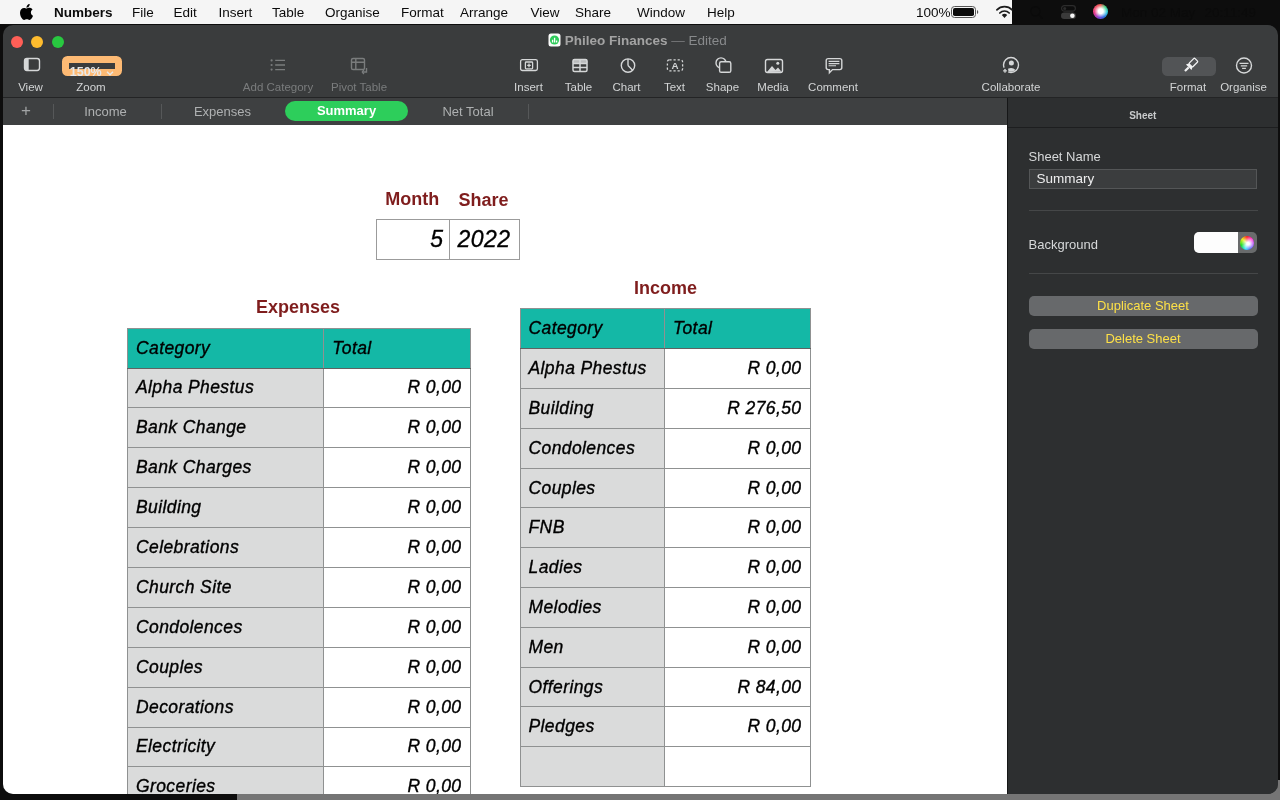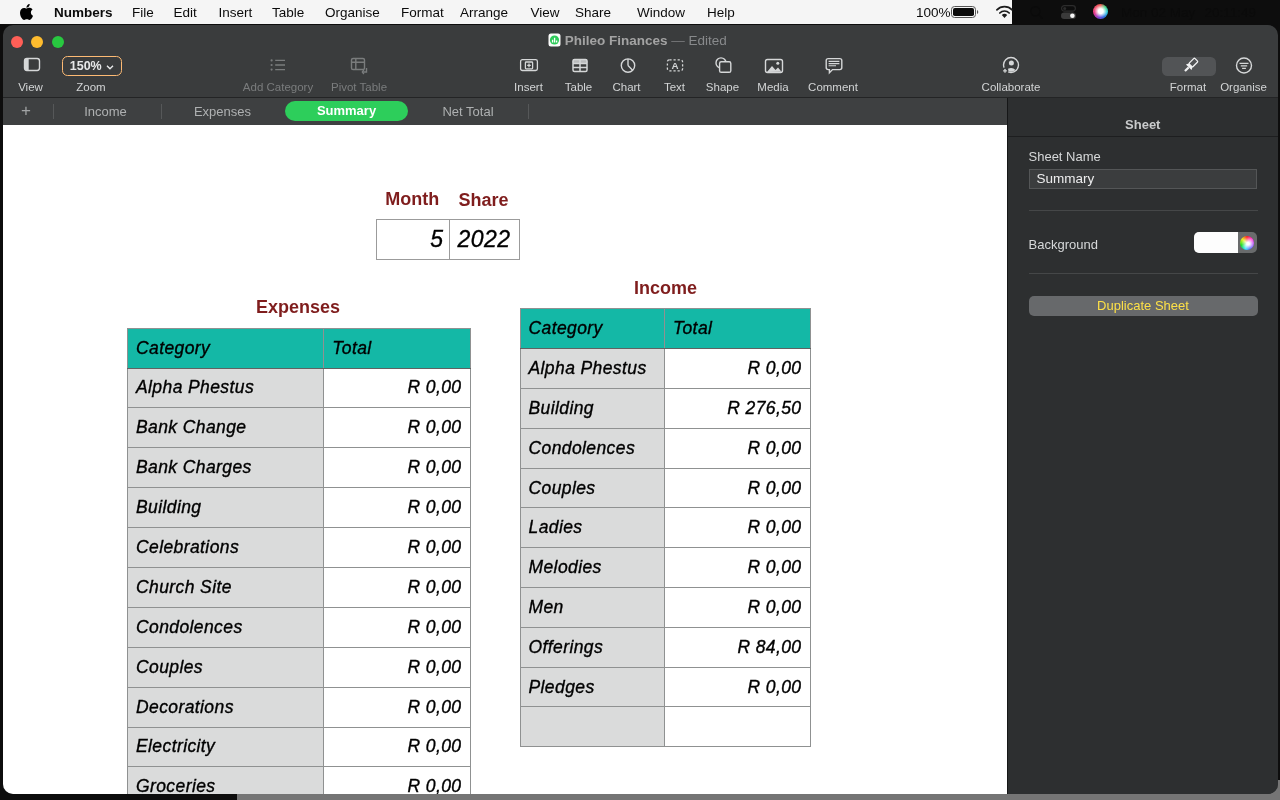--- a/index.html
+++ b/index.html
@@ -43,21 +43,21 @@
 
 table.nt { border-collapse:collapse; position:absolute; table-layout:fixed; }
 table.nt td { border:1px solid #8f9191; font-size:17.5px; color:#000; padding:0 8px; overflow:hidden; white-space:nowrap; }
 td.cat { background:#dadbdb; }
 td.val { background:#ffffff; text-align:right; }
 tr.hed td { background:#14b8a6; border-bottom-color:#606262; }
 
 
 #sidebar { position:absolute; left:1005.5px; top:72.5px; width:269.5px; height:696.5px; background:#2d2f30; }
 #sbdivider { position:absolute; left:1004px; top:72.5px; width:1.5px; height:696.5px; background:#161718; }
-#sheethdr { position:absolute; left:0; top:13px; width:269.5px; height:26.5px; line-height:27px; text-align:center; color:#c9cbcc; font-size:13px; font-weight:600; border-bottom:1px solid #1d1e1f; }
+#sheethdr { position:absolute; left:0; top:4px; width:269.5px; height:26.5px; line-height:27px; text-align:center; color:#c9cbcc; font-size:10px; font-weight:600; border-bottom:1px solid #1d1e1f; }
 .sblabel { position:absolute; font-size:13px; color:#d6d8d9; }
 #sheetinput { position:absolute; left:20.5px; top:71.5px; width:228.5px; height:19.5px; background:#3b3d3e; border:1px solid #545657; color:#ededee; font-size:13.5px; line-height:18px; padding-left:7px; }
 .sbsep { position:absolute; left:20.5px; width:229px; height:1px; background:#454748; }
 .sbbtn { position:absolute; left:20.5px; width:229px; height:19.5px; background:#67696b; border-radius:5px; color:#fde047; font-size:13px; text-align:center; line-height:19.5px; }
 #swatch { position:absolute; left:185.5px; top:134.5px; width:63.5px; height:21px; background:#696b6c; border-radius:5px; overflow:hidden; }
 #swwhite { position:absolute; left:0; top:0; width:44px; height:21px; background:#fdfdfd; }
 #wheel { position:absolute; left:46.5px; top:3.5px; width:14px; height:14px; border-radius:50%;
   background: radial-gradient(circle at 58% 55%, rgba(255,255,255,1) 0 12%, rgba(255,255,255,0) 62%),
   conic-gradient(from 0deg,#ff2020,#ff22dd 55deg,#9030ff 110deg,#2840ff 150deg,#20e0ff 195deg,#20e020 250deg,#e8f020 310deg,#ff2020 360deg); }
 </style>
@@ -128,21 +128,21 @@
   </div>
 
   <svg class="tbico" style="left:29px" width="24" height="20" viewBox="0 0 24 20">
       <g fill="none" stroke="#d5d7d8" stroke-width="1.4">
         <rect x="4.5" y="2.5" width="15" height="12" rx="2.4"></rect>
       </g>
       <path d="M4.5 5 a2.4 2.4 0 0 1 2.4-2.5 H8.7 v12 H6.9 a2.4 2.4 0 0 1-2.4-2.4z" fill="#d5d7d8"></path>
     </svg>
   <div class="icolabel" style="left:28px">View</div>
 
-  <div class="abs" style="left:59.5px;top:31px;width:60px;height:19.5px;border:1px solid #fdba74;border-radius:5.5px;color:#e7e8e9;font-size:12.5px;font-weight:600;line-height:18px;text-align:center;">150% <svg width="8" height="5" viewBox="0 0 8 5" style="margin-left:1px">
+  <div class="abs" style="left:59.5px;top:31px;width:60px;height:19.5px;border:7px solid #fdba74;border-radius:5.5px;color:#e7e8e9;font-size:12.5px;font-weight:600;line-height:18px;text-align:center;">150% <svg width="8" height="5" viewBox="0 0 8 5" style="margin-left:1px">
         <path d="M1 0.8 L4 3.8 L7 0.8" fill="none" stroke="#e7e8e9" stroke-width="1.4"></path>
       </svg></div>
   <div class="icolabel" style="left:88.5px">Zoom</div>
 
   <svg class="tbico" style="left:275.5px" width="24" height="20" viewBox="0 0 24 20">
       <g stroke="#7a7c7d" stroke-width="1.4" fill="#7a7c7d">
         <circle cx="5.6" cy="4.4" r="1.1" stroke="none"></circle>
         <circle cx="5.6" cy="9" r="1.1" stroke="none"></circle>
         <circle cx="5.6" cy="13.6" r="1.1" stroke="none"></circle>
         <line x1="9.2" y1="4.4" x2="19" y2="4.4"></line>
@@ -347,20 +347,24 @@
       <tr style="height:39.8px">
             <td class="cat hw">Building</td>
             <td class="val hw">R 276,50</td>
           </tr>
       <tr style="height:39.8px">
             <td class="cat hw">Condolences</td>
             <td class="val hw">R 0,00</td>
           </tr>
       <tr style="height:39.8px">
             <td class="cat hw">Couples</td>
+            <td class="val hw">R 0,00</td>
+          </tr>
+      <tr style="height:39.8px">
+            <td class="cat hw">FNB</td>
             <td class="val hw">R 0,00</td>
           </tr>
       <tr style="height:39.8px">
             <td class="cat hw">Ladies</td>
             <td class="val hw">R 0,00</td>
           </tr>
       <tr style="height:39.8px">
             <td class="cat hw">Melodies</td>
             <td class="val hw">R 0,00</td>
           </tr>
@@ -390,15 +394,16 @@
     <div class="sblabel" style="left:20.5px;top:51px">Sheet Name</div>
     <div id="sheetinput">Summary</div>
     <div class="sbsep" style="top:112.9px"></div>
     <div class="sblabel" style="left:20.5px;top:139px">Background</div>
     <div id="swatch">
         <div id="swwhite"></div>
         <div id="wheel"></div>
       </div>
     <div class="sbsep" style="top:175px"></div>
     <div class="sbbtn" style="top:198.5px">Duplicate Sheet</div>
+    <div class="sbbtn" style="top:231.5px">Delete Sheet</div>
   </div>
   <div id="sbdivider"></div>
 </div>
 
 </body></html>

